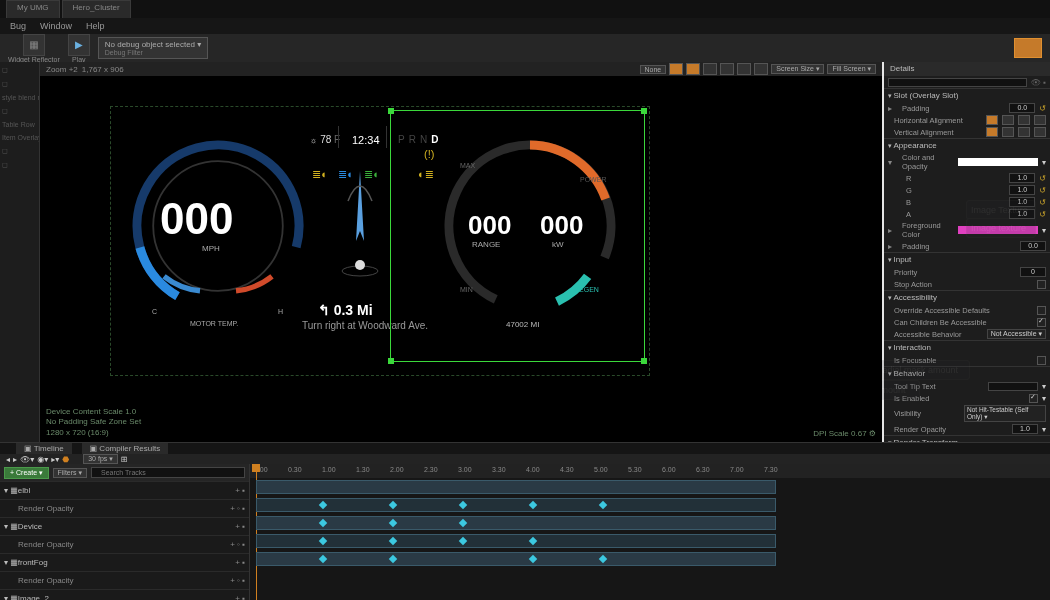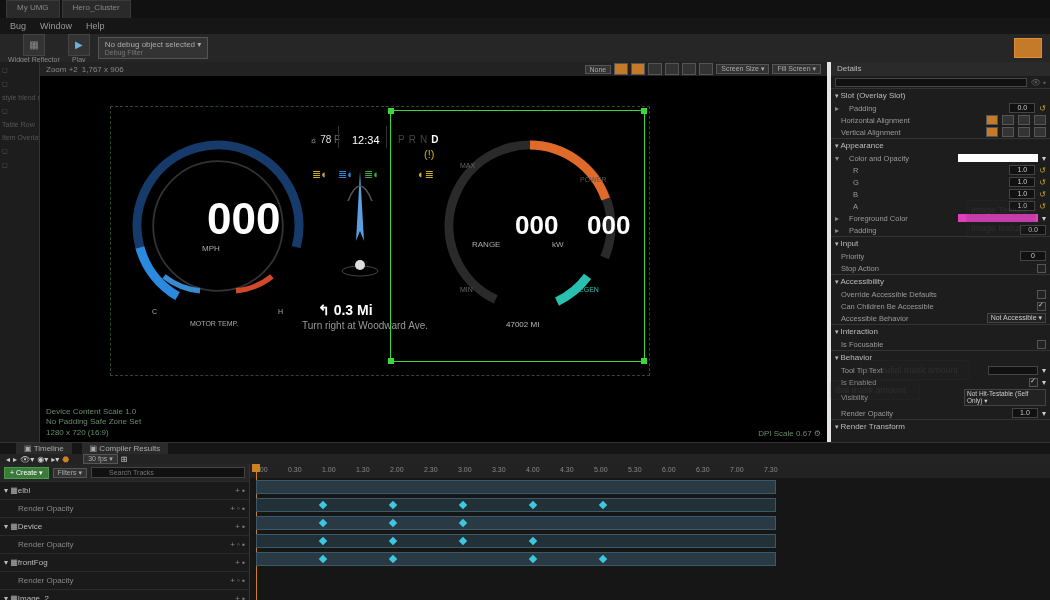--- a/index.html
+++ b/index.html
@@ -34,34 +34,34 @@
 .mini-pill { background:#333; border:1px solid #555; padding:0 4px; font-size:7px; color:#aaa; }
 
 .canvas { flex:1; background:#000; position:relative; overflow:hidden; }
 .dash-frame { position:absolute; left:70px; top:30px; width:540px; height:270px; border:1px dashed #2a4a2a; }
 .select-box { position:absolute; left:350px; top:34px; width:255px; height:252px; border:1px solid #3bd83b; }
 .corner { position:absolute; width:6px; height:6px; background:#3bd83b; }
 
 
 .gauge { position:absolute; border-radius:50%; }
 .gauge svg { position:absolute; inset:0; }
-.speed-txt { position:absolute; color:#fff; font-weight:700;margin-left:47px; }
+.speed-txt { position:absolute; color:#fff; font-weight:700; }
 .small-lbl { position:absolute; color:#aaa; font-size:8px; text-align:center; }
 .gear { position:absolute; font-size:10px; letter-spacing:4px; }
 .gear span { color:#444; }
 .gear .on { color:#fff; font-weight:700; }
 .indicator { position:absolute; font-size:11px; }
 
 .nav-needle { position:absolute; left:290px; top:85px; width:60px; height:120px; }
 
 .vp-bottom { position:absolute; bottom:4px; left:6px; font-size:8px; color:#6a8a6a; line-height:1.3; }
 .vp-bottom-r { position:absolute; bottom:4px; right:6px; font-size:8px; color:#6a8a6a; }
 
 
-.details { width:223px; background:#1d1d1d; border-left:4px solid #e5e5e5; overflow:hidden; font-size:8px; }
+.details { width:168px; background:#1d1d1d; border-left:2px solid #e5e5e5; overflow:hidden; font-size:8px; }
 .det-head { height:14px; background:#2a2a2a; padding:2px 6px; color:#bbb; }
 .det-row { display:flex; align-items:center; padding:1px 4px; gap:4px; min-height:12px; }
 .det-lbl { flex:1; color:#999; font-size:7.5px; padding-left:6px; }
 .det-cat { color:#bbb; font-size:8px; padding:2px 4px; border-top:1px solid #333; }
 .det-cat::before { content:"▾ "; font-size:7px; }
 .num-box { width:26px; height:10px; background:#111; border:1px solid #444; color:#ccc; font-size:7px; text-align:center; }
 .chk { width:9px; height:9px; background:#222; border:1px solid #555; }
 .chk.on::after { content:"✓"; color:#ccc; font-size:7px; display:block; margin-top:-2px; }
 .align-btn { width:12px; height:10px; background:#333; border:1px solid #555; }
 .align-btn.on { background:#c57a2a; }
@@ -369,21 +369,21 @@
     <span style="color:#d08020">⬣</span>
     <span style="width:8px"></span>
     <span class="mini-pill">30 fps ▾</span>
     <span>⊞</span>
   </div>
   <div class="tl-body">
     <div class="tl-tree">
       <div class="tl-track-head" style="background:#252525">
         <span class="crate-btn">+ Create ▾</span>
         <span style="margin-left:4px" class="mini-pill">Filters ▾</span>
-        <input style="flex: 1 1 0%; margin-left: 4px; height: 11px; background: rgb(17, 17, 17); border: 1px solid rgb(68, 68, 68); color: rgb(136, 136, 136); font-size: 7px; padding: 0px 17px;" placeholder="Search Tracks">
+        <input style="flex: 1 1 0%; margin-left: 4px; height: 11px; background: rgb(17, 17, 17); border: 1px solid rgb(68, 68, 68); color: rgb(136, 136, 136); font-size: 7px; padding: 0px 9px;" placeholder="Search Tracks">
       </div>
       <div class="tl-track-head">▾ ▦ <span>elbl</span><span class="plus">+ ▪</span></div>
       <div class="tl-track-head tl-sub">
           <span>Render Opacity</span>
           <span class="plus">+ ◦ ▪</span>
         </div>
       <div class="tl-track-head">▾ ▦ <span>Device</span><span class="plus">+ ▪</span></div>
       <div class="tl-track-head tl-sub">
           <span>Render Opacity</span>
           <span class="plus">+ ◦ ▪</span>

